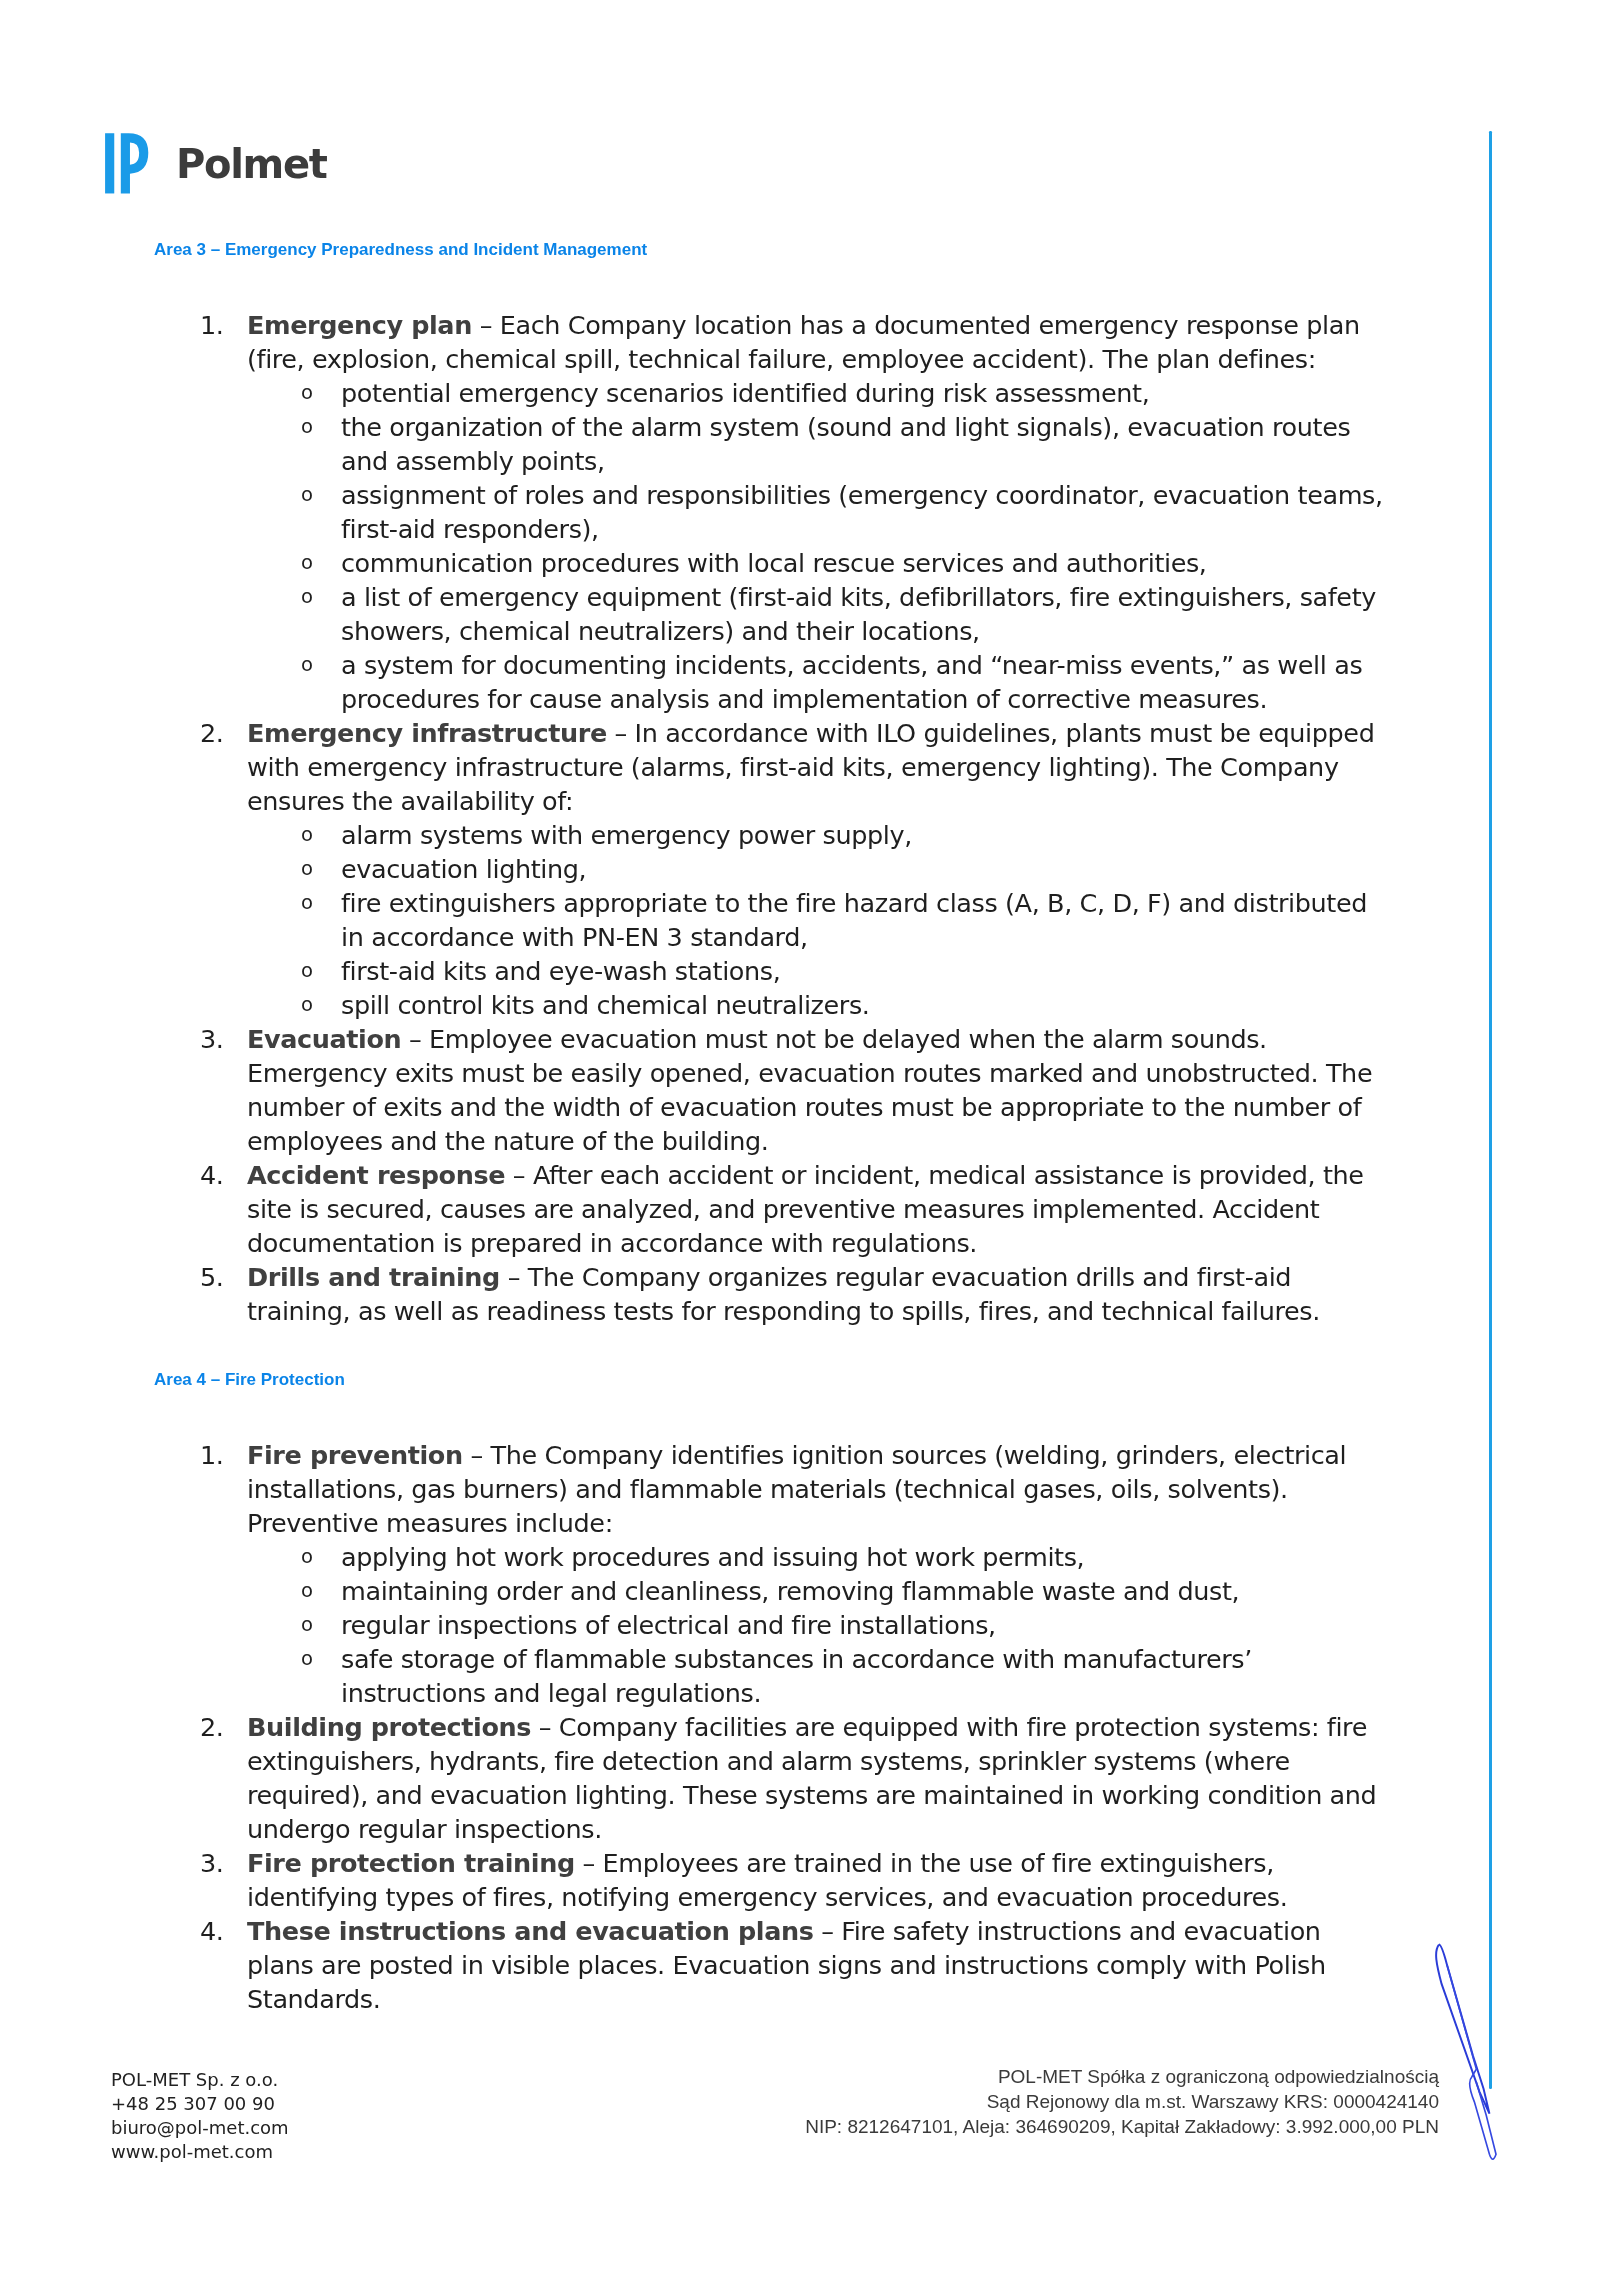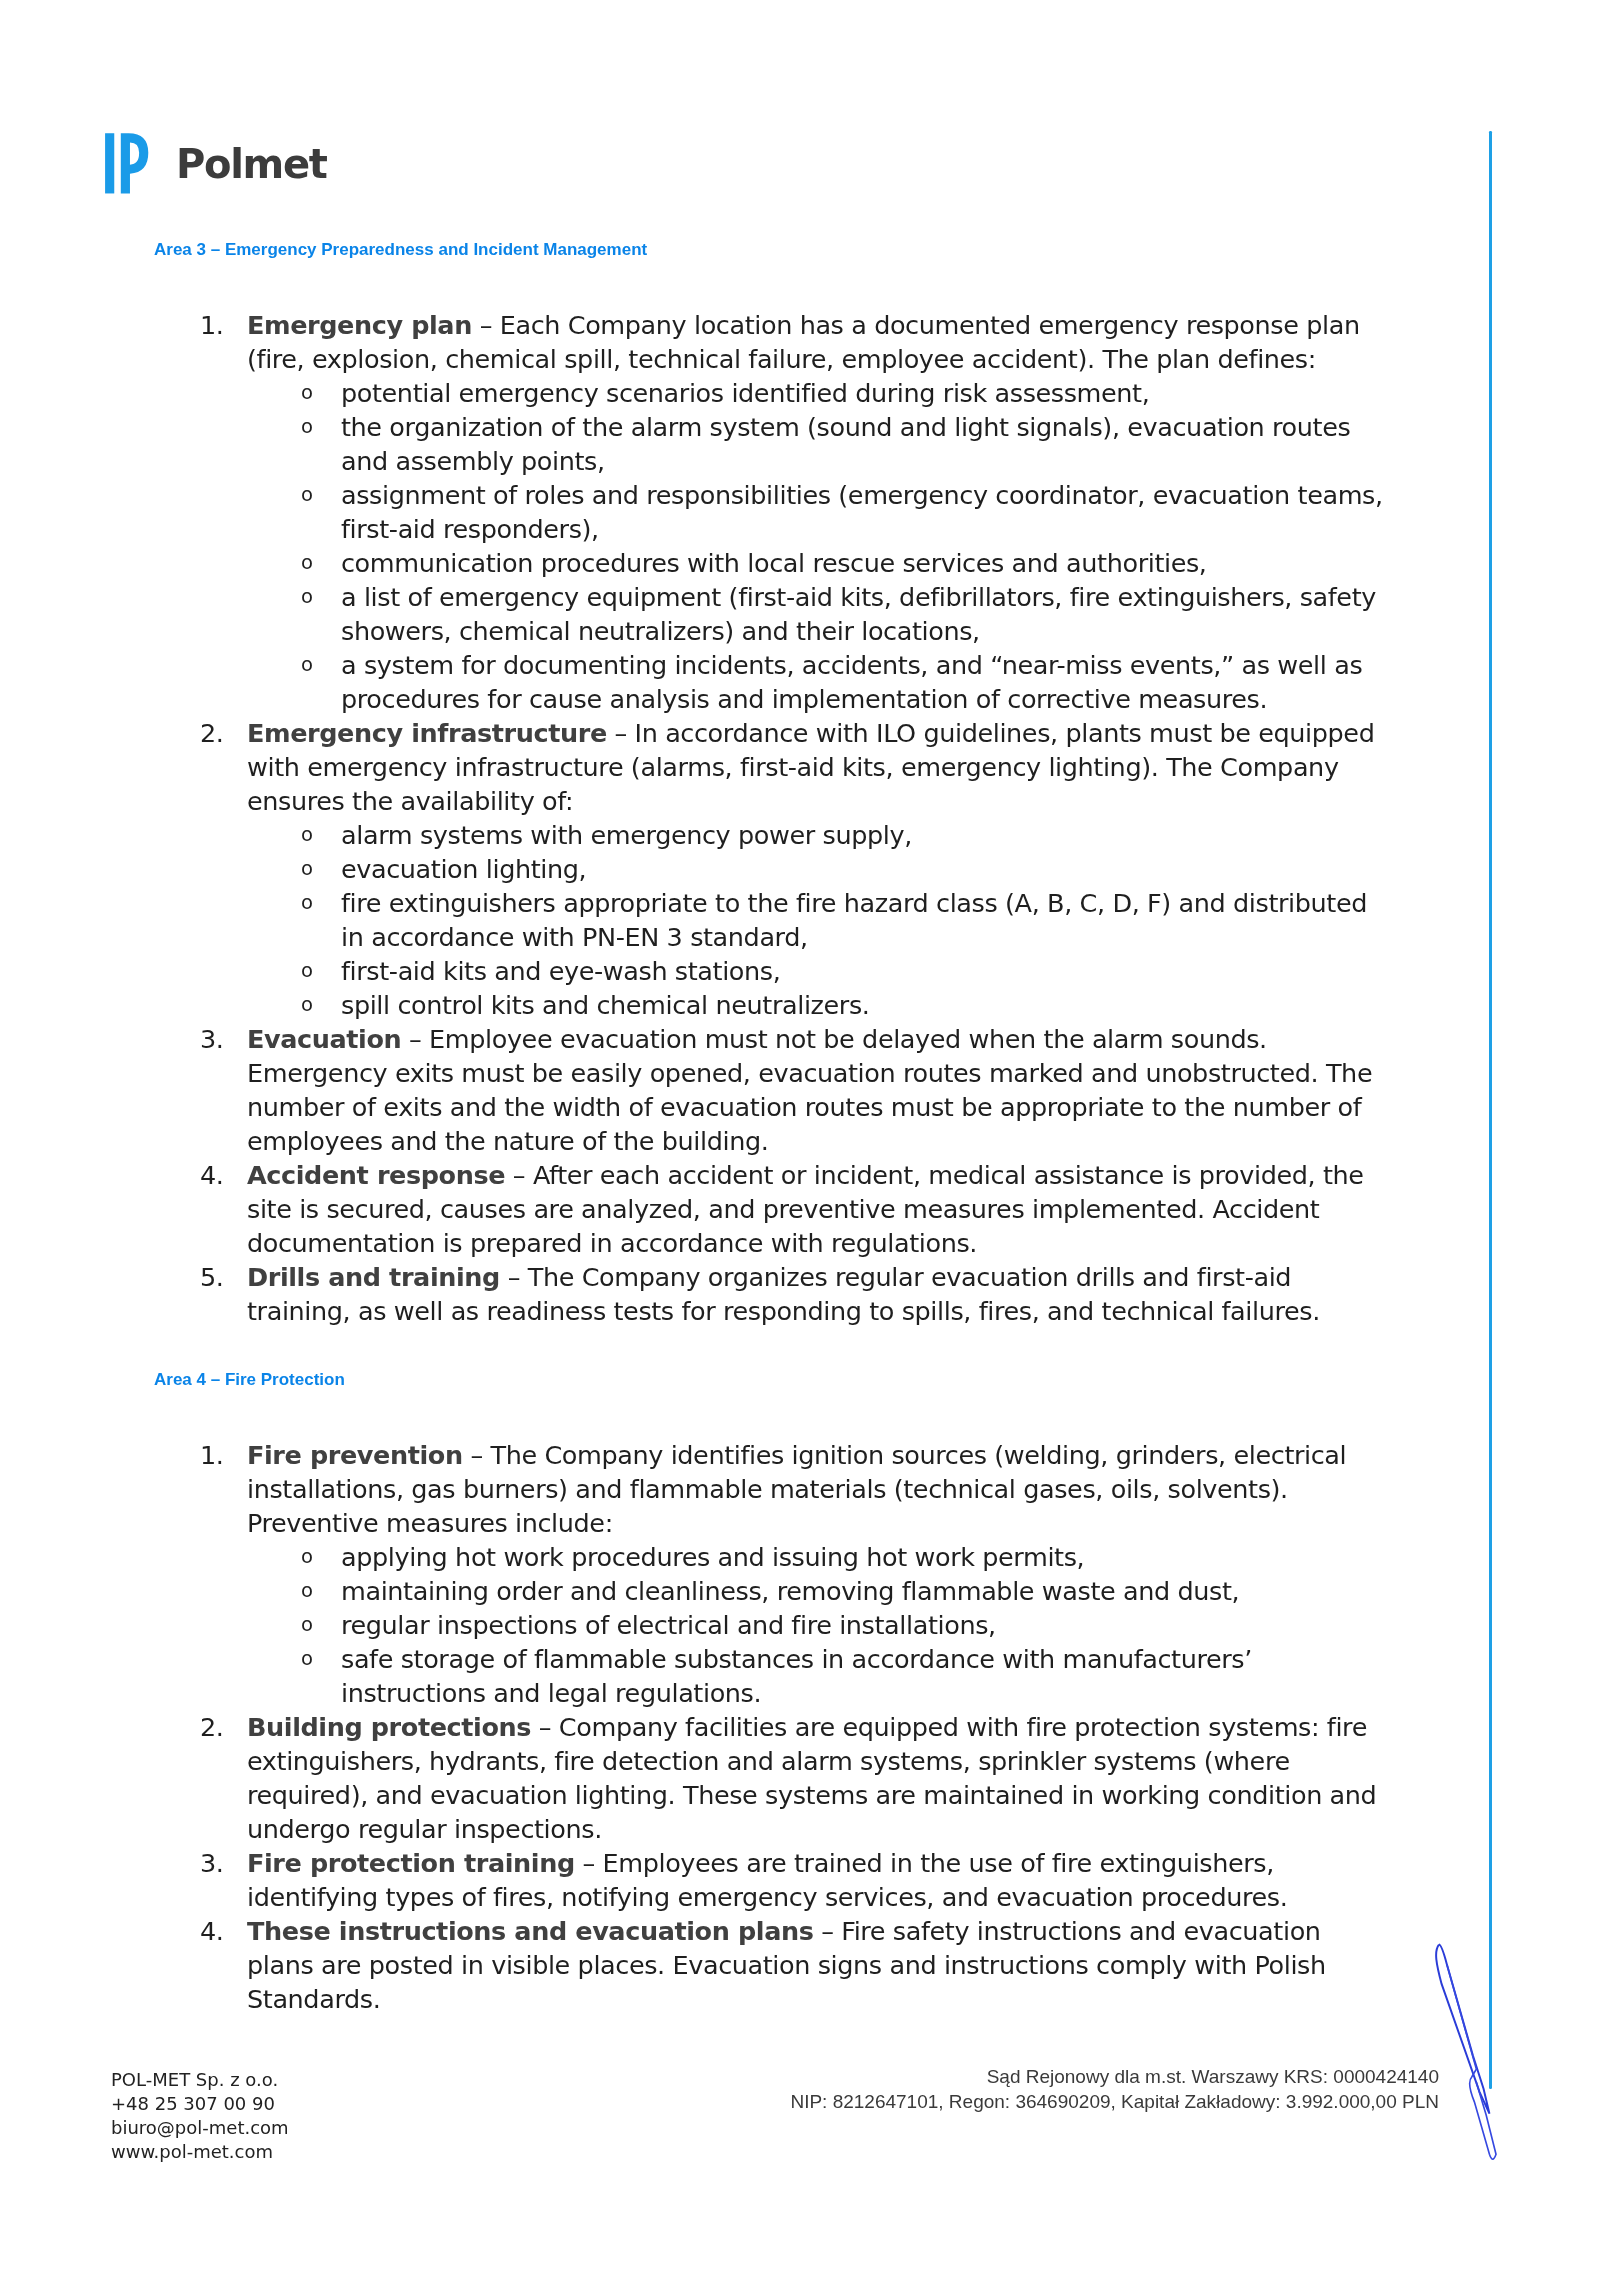--- a/index.html
+++ b/index.html
@@ -64,16 +64,17 @@
 </svg>
 
 <div class="abs footer footer-left">
   <div>POL-MET Sp. z o.o.</div>
   <div>+48 25 307 00 90</div>
   <div>biuro@pol-met.com</div>
   <div>www.pol-met.com</div>
 </div>
 
 <div class="abs footer footer-right">
+  <div>POL-MET Spółka z ograniczoną odpowiedzialnością</div>
   <div>Sąd Rejonowy dla m.st. Warszawy KRS: 0000424140</div>
-  <div>NIP: 8212647101, Regon: 364690209, Kapitał Zakładowy: 3.992.000,00 PLN</div>
+  <div>NIP: 8212647101, Aleja: 364690209, Kapitał Zakładowy: 3.992.000,00 PLN</div>
 </div>
 
 
 </body></html>

